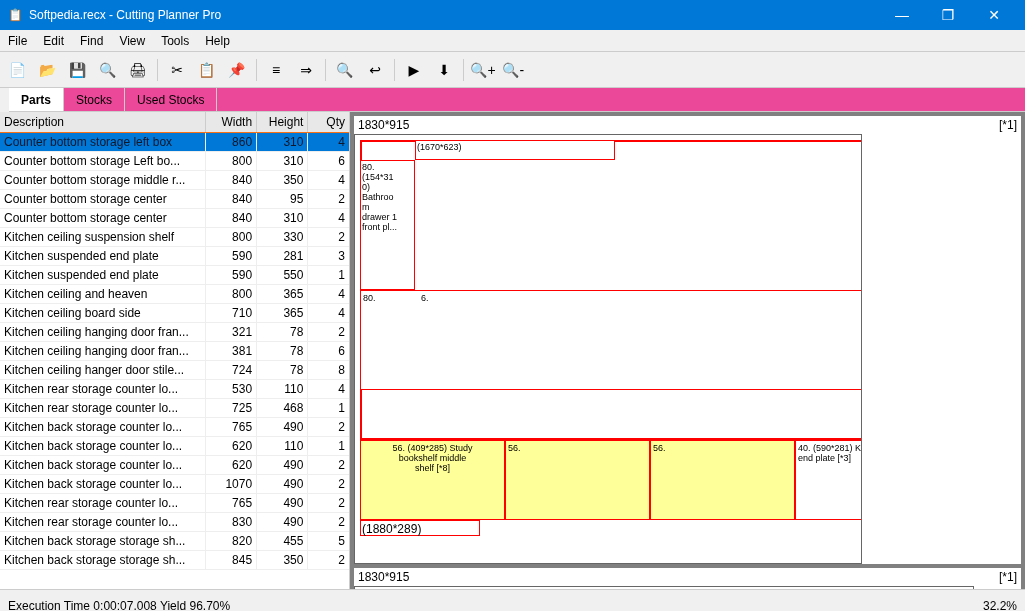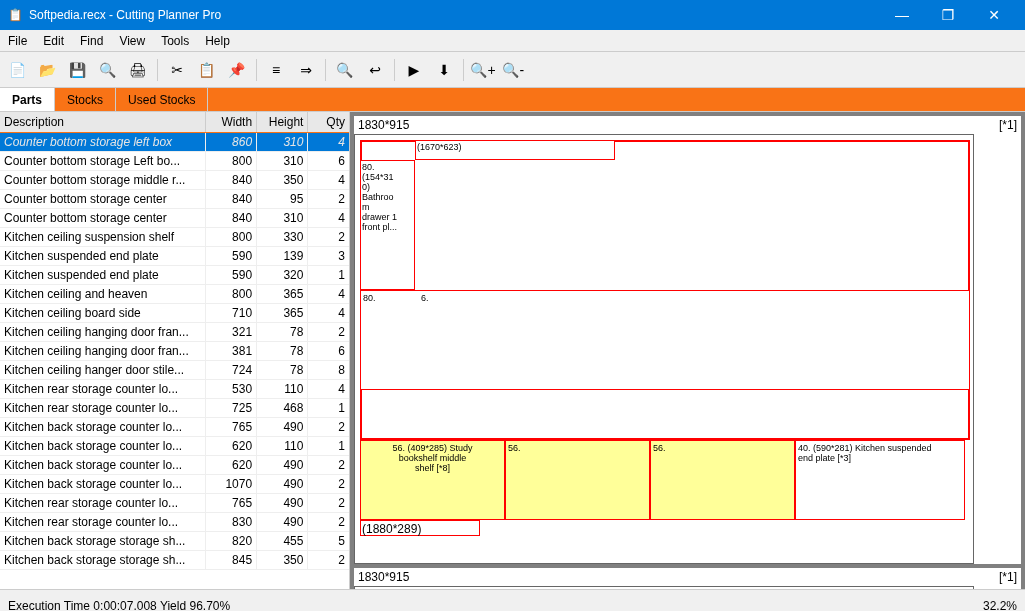--- a/index.html
+++ b/index.html
@@ -60,23 +60,24 @@
       cursor: pointer;
       display: flex; align-items: center; justify-content: center;
       font-size: 14px;
       border-radius: 2px;
     }
     .tb-sep { width: 1px; height: 22px; background: #ccc; margin: 0 3px; }
 
     
     #tabrow {
       display: flex;
-      background: #f97316;
+      background: #ec4899;
       border-bottom: 1px solid #ccc;
       height: 24px;
+      margin-left: 9px;
     }
     .tab {
       padding: 3px 12px;
       cursor: pointer;
       border-right: 1px solid #ccc;
       display: flex; align-items: center;
       font-size: 12px;
     }
     .tab.active { background: white; font-weight: bold; }
 
@@ -116,21 +117,21 @@
       text-align: left;
       font-weight: normal;
     }
     thead th:last-child { border-right: none; }
     .col-desc { width: 200px; }
     .col-width { width: 50px; text-align: right; }
     .col-height { width: 50px; text-align: right; }
     .col-qty { width: 40px; text-align: right; }
 
     tbody tr { cursor: pointer; }
-    tbody tr.selected { background: #0078d7; color: #e5e5e5; font-style: italic; }
+    tbody tr.selected { background: #0078d7; color: #0f172a; }
     tbody td {
       padding: 2px 4px;
       border-bottom: 1px solid #eee;
       border-right: 1px solid #eee;
       white-space: nowrap;
       overflow: hidden;
       text-overflow: ellipsis;
       max-width: 200px;
     }
     tbody td:last-child { border-right: none; }
@@ -282,27 +283,27 @@
               </tr>
               <tr>
                 <td style="max-width: 200px; overflow: hidden; text-overflow: ellipsis;">Kitchen ceiling suspension shelf</td>
                 <td class="num">800</td>
                 <td class="num">330</td>
                 <td class="num">2</td>
               </tr>
               <tr>
                 <td style="max-width: 200px; overflow: hidden; text-overflow: ellipsis;">Kitchen suspended end plate</td>
                 <td class="num">590</td>
-                <td class="num">139</td>
+                <td class="num">281</td>
                 <td class="num">3</td>
               </tr>
               <tr>
                 <td style="max-width: 200px; overflow: hidden; text-overflow: ellipsis;">Kitchen suspended end plate</td>
                 <td class="num">590</td>
-                <td class="num">320</td>
+                <td class="num">550</td>
                 <td class="num">1</td>
               </tr>
               <tr>
                 <td style="max-width: 200px; overflow: hidden; text-overflow: ellipsis;">Kitchen ceiling and heaven</td>
                 <td class="num">800</td>
                 <td class="num">365</td>
                 <td class="num">4</td>
               </tr>
               <tr>
                 <td style="max-width: 200px; overflow: hidden; text-overflow: ellipsis;">Kitchen ceiling board side</td>
@@ -395,21 +396,21 @@
   </div>
 
   <div id="diagram-panel">
     <div class="diagram-content">
 
       <div style="background:white; margin-bottom:4px; position:relative;">
         <div style="display:flex; justify-content:space-between; padding:2px 4px; font-size:12px; background:white;">
           <span>1830*915</span>
           <span>[*1]</span>
         </div>
-        <div style="position:relative; width:620px; height:430px; background:white; border:1px solid #666; overflow:hidden;">
+        <div style="position:relative; width:508px; height:430px; background:white; border:1px solid #666; overflow:hidden;">
 
           <div style="position:absolute; left:5px; top:5px; width:610px; height:300px; border:2px solid red;"></div>
 
           <div style="position:absolute; left:60px; top:5px; width:200px; height:20px; border:1px solid red; background:white; font-size:9px; padding:1px;">(1670*623)</div>
 
           <div style="position:absolute; left:5px; top:25px; width:55px; height:130px; border:1px solid red; background:white; font-size:9px; padding:1px; overflow:hidden;">
             <div>80.</div>
             <div>(154*31</div>
             <div>0)</div>
             <div>Bathroo</div>

